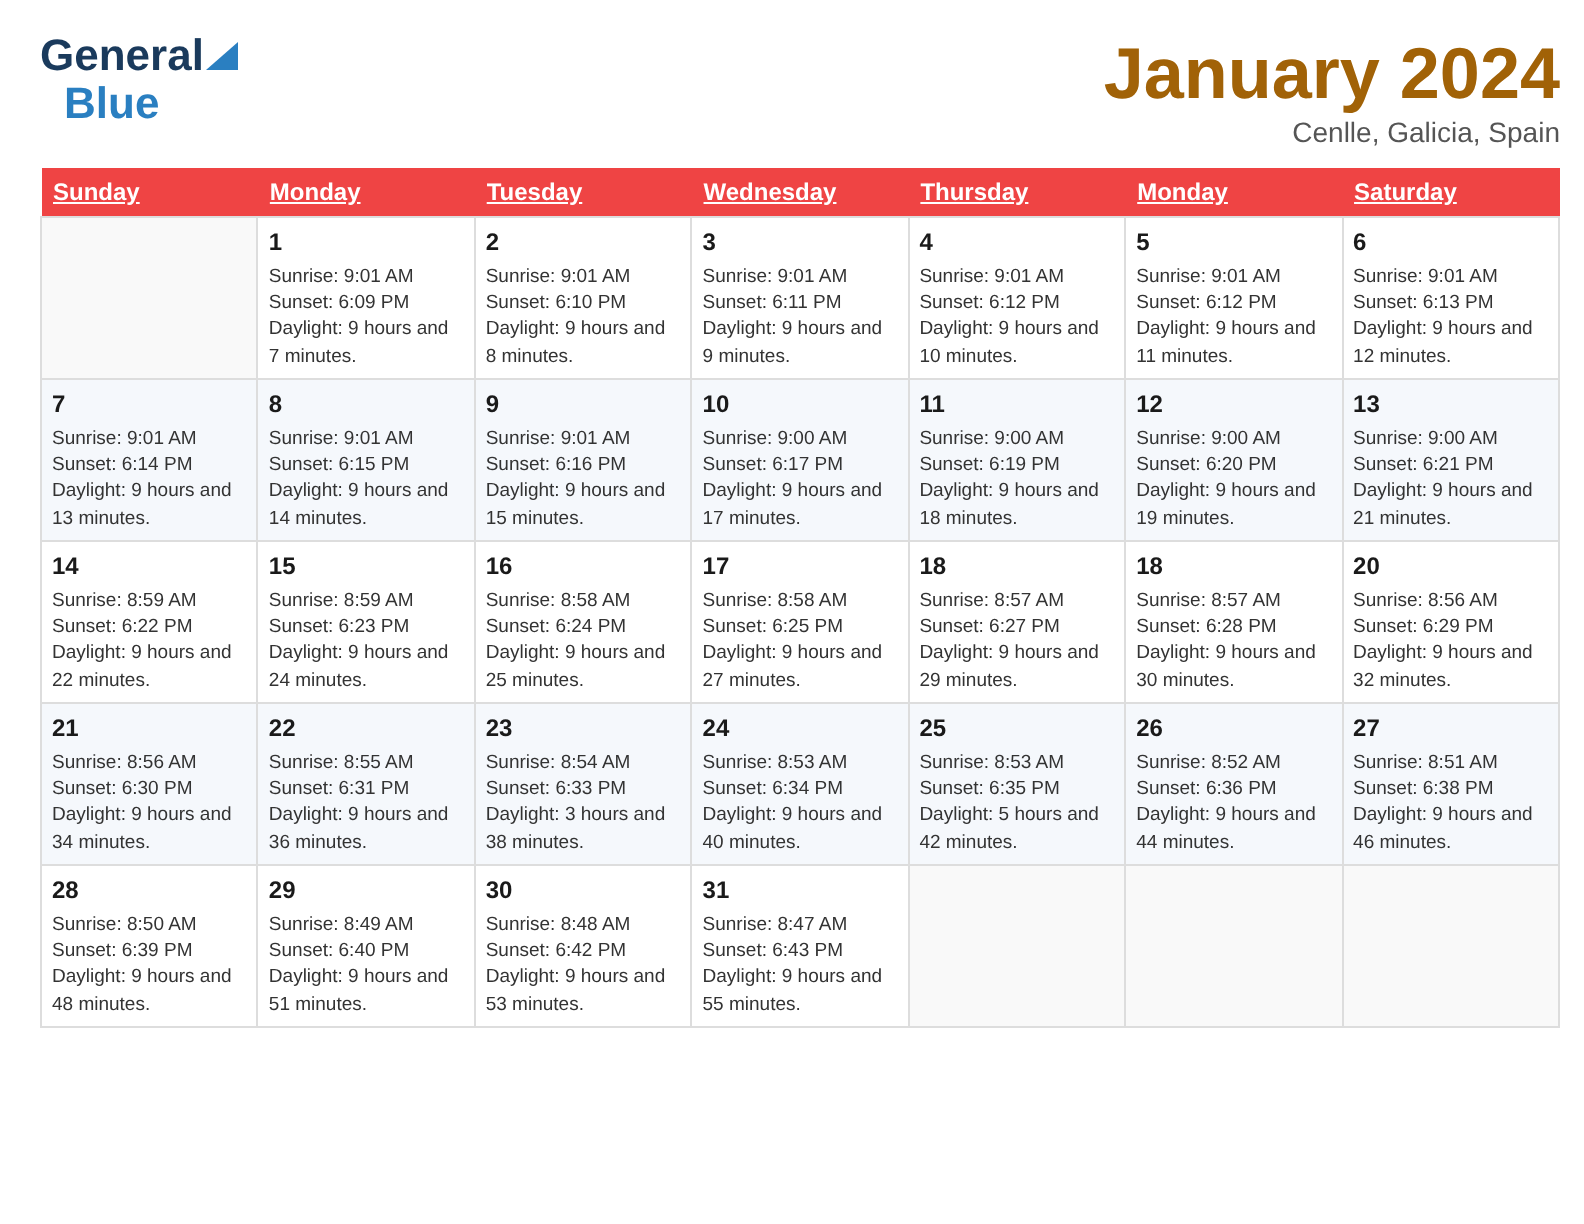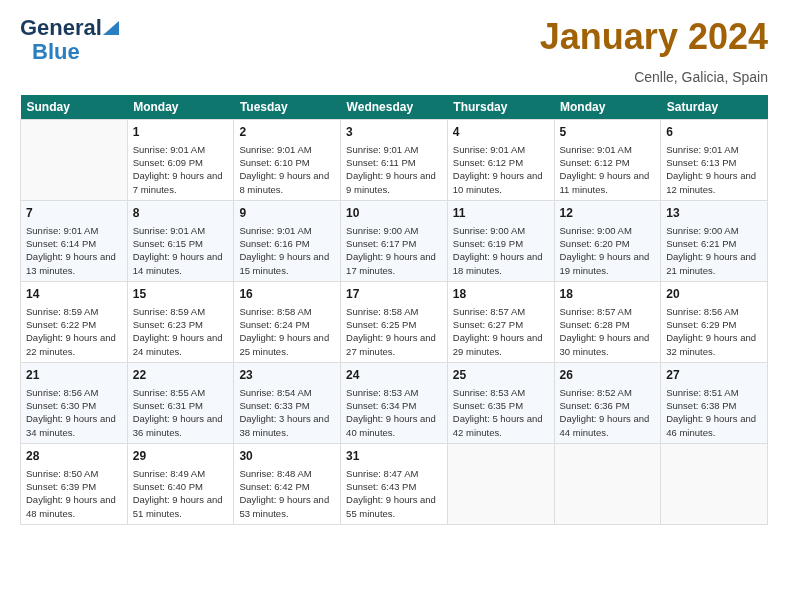--- a/index.html
+++ b/index.html
@@ -5,21 +5,21 @@
     * { margin: 0; padding: 0; box-sizing: border-box; }
     body {
       font-family: Arial, sans-serif;
       background: #fff;
       width: 792px;
       height: 612px;
       overflow: hidden;
     }
     .container {
       width: 792px;
-      padding: 16px 24px 10px 20px;
+      padding: 16px 12px 10px 20px;
     }
     .header {
       display: flex;
       justify-content: space-between;
       align-items: flex-start;
       margin-bottom: 10px;
     }
     .logo {
       display: flex;
       flex-direction: column;
@@ -43,34 +43,34 @@
       text-align: right;
     }
     .month-title {
       font-size: 36px;
       font-weight: bold;
       color: #a16207;
     }
     .subtitle {
       font-size: 14px;
       color: #555;
-      margin-top: 11px;
     }
     table {
       width: 100%;
       border-collapse: collapse;
       font-size: 10px;
     }
     th {
-      background-color: #0f766e;
+      background-color: #ef4444;
       color: #fff;
       padding: 5px 6px;
       text-align: left;
       font-size: 12px;
       font-weight: bold;
+      text-decoration: underline;
     }
     td {
       border: 1px solid #ddd;
       padding: 4px 5px;
       vertical-align: top;
       height: 78px;
       width: calc(100% / 7);
       color: #333;
       font-size: 9.5px;
       line-height: 1.4;

